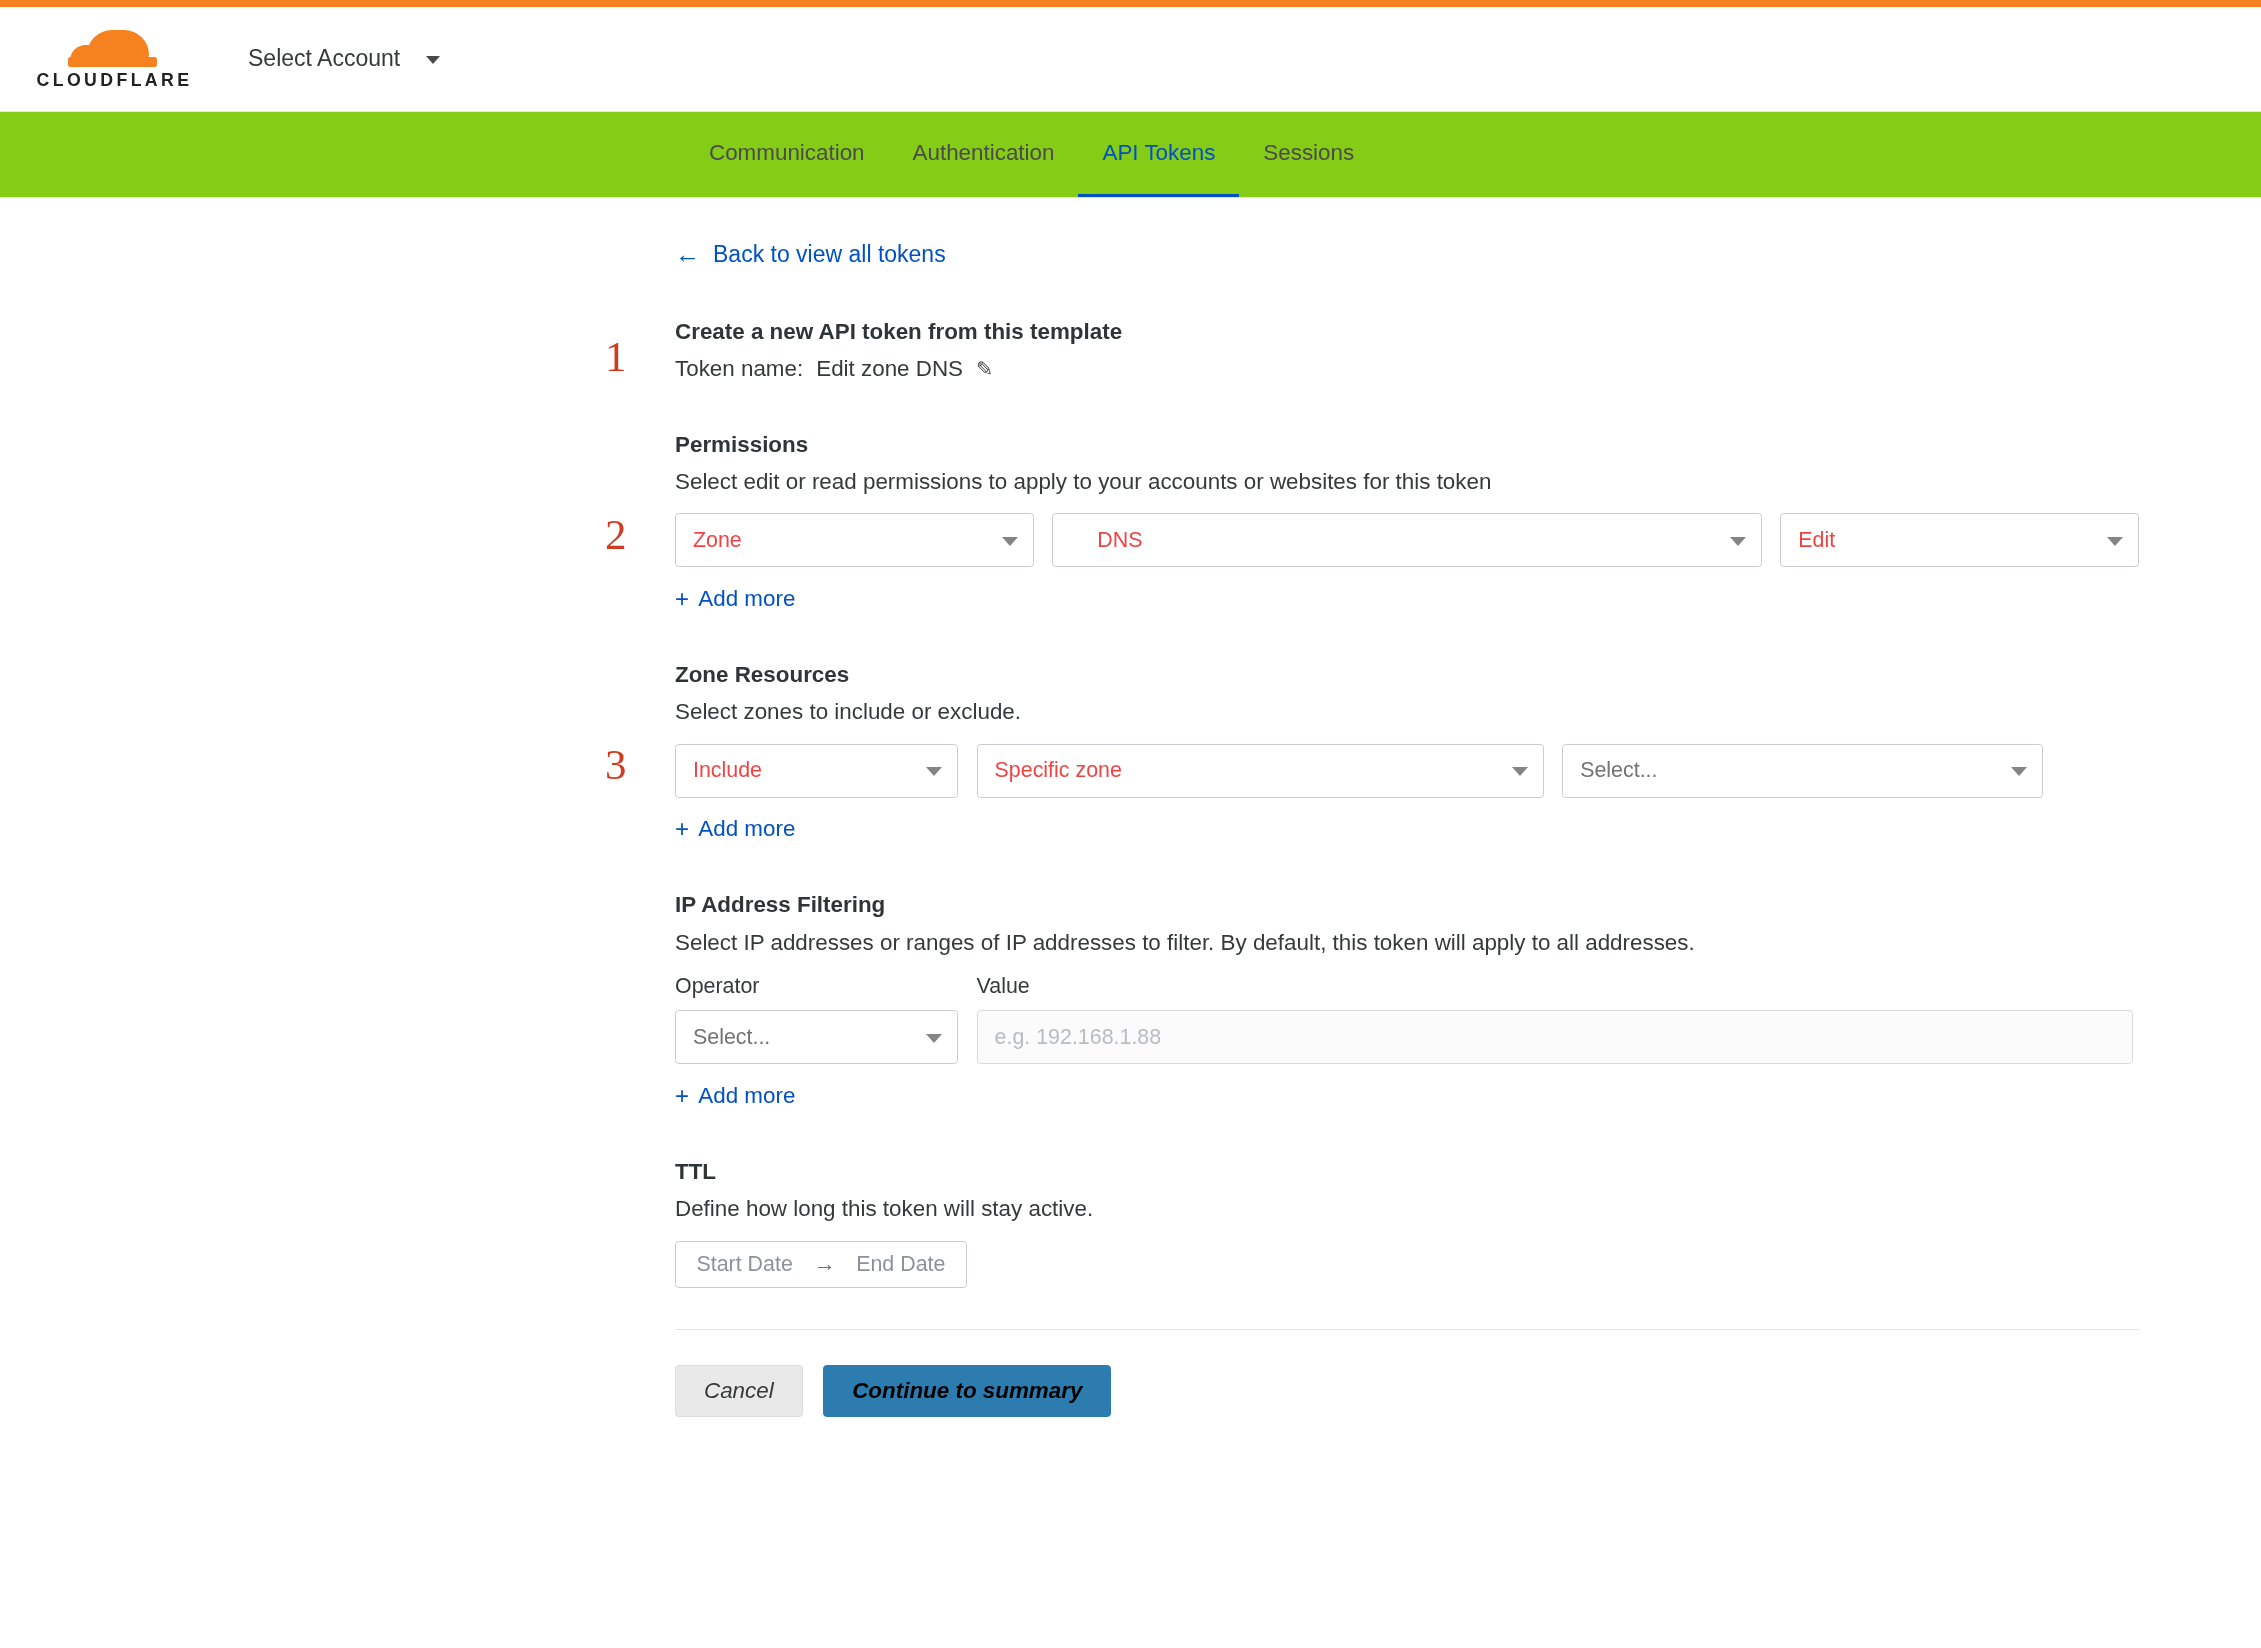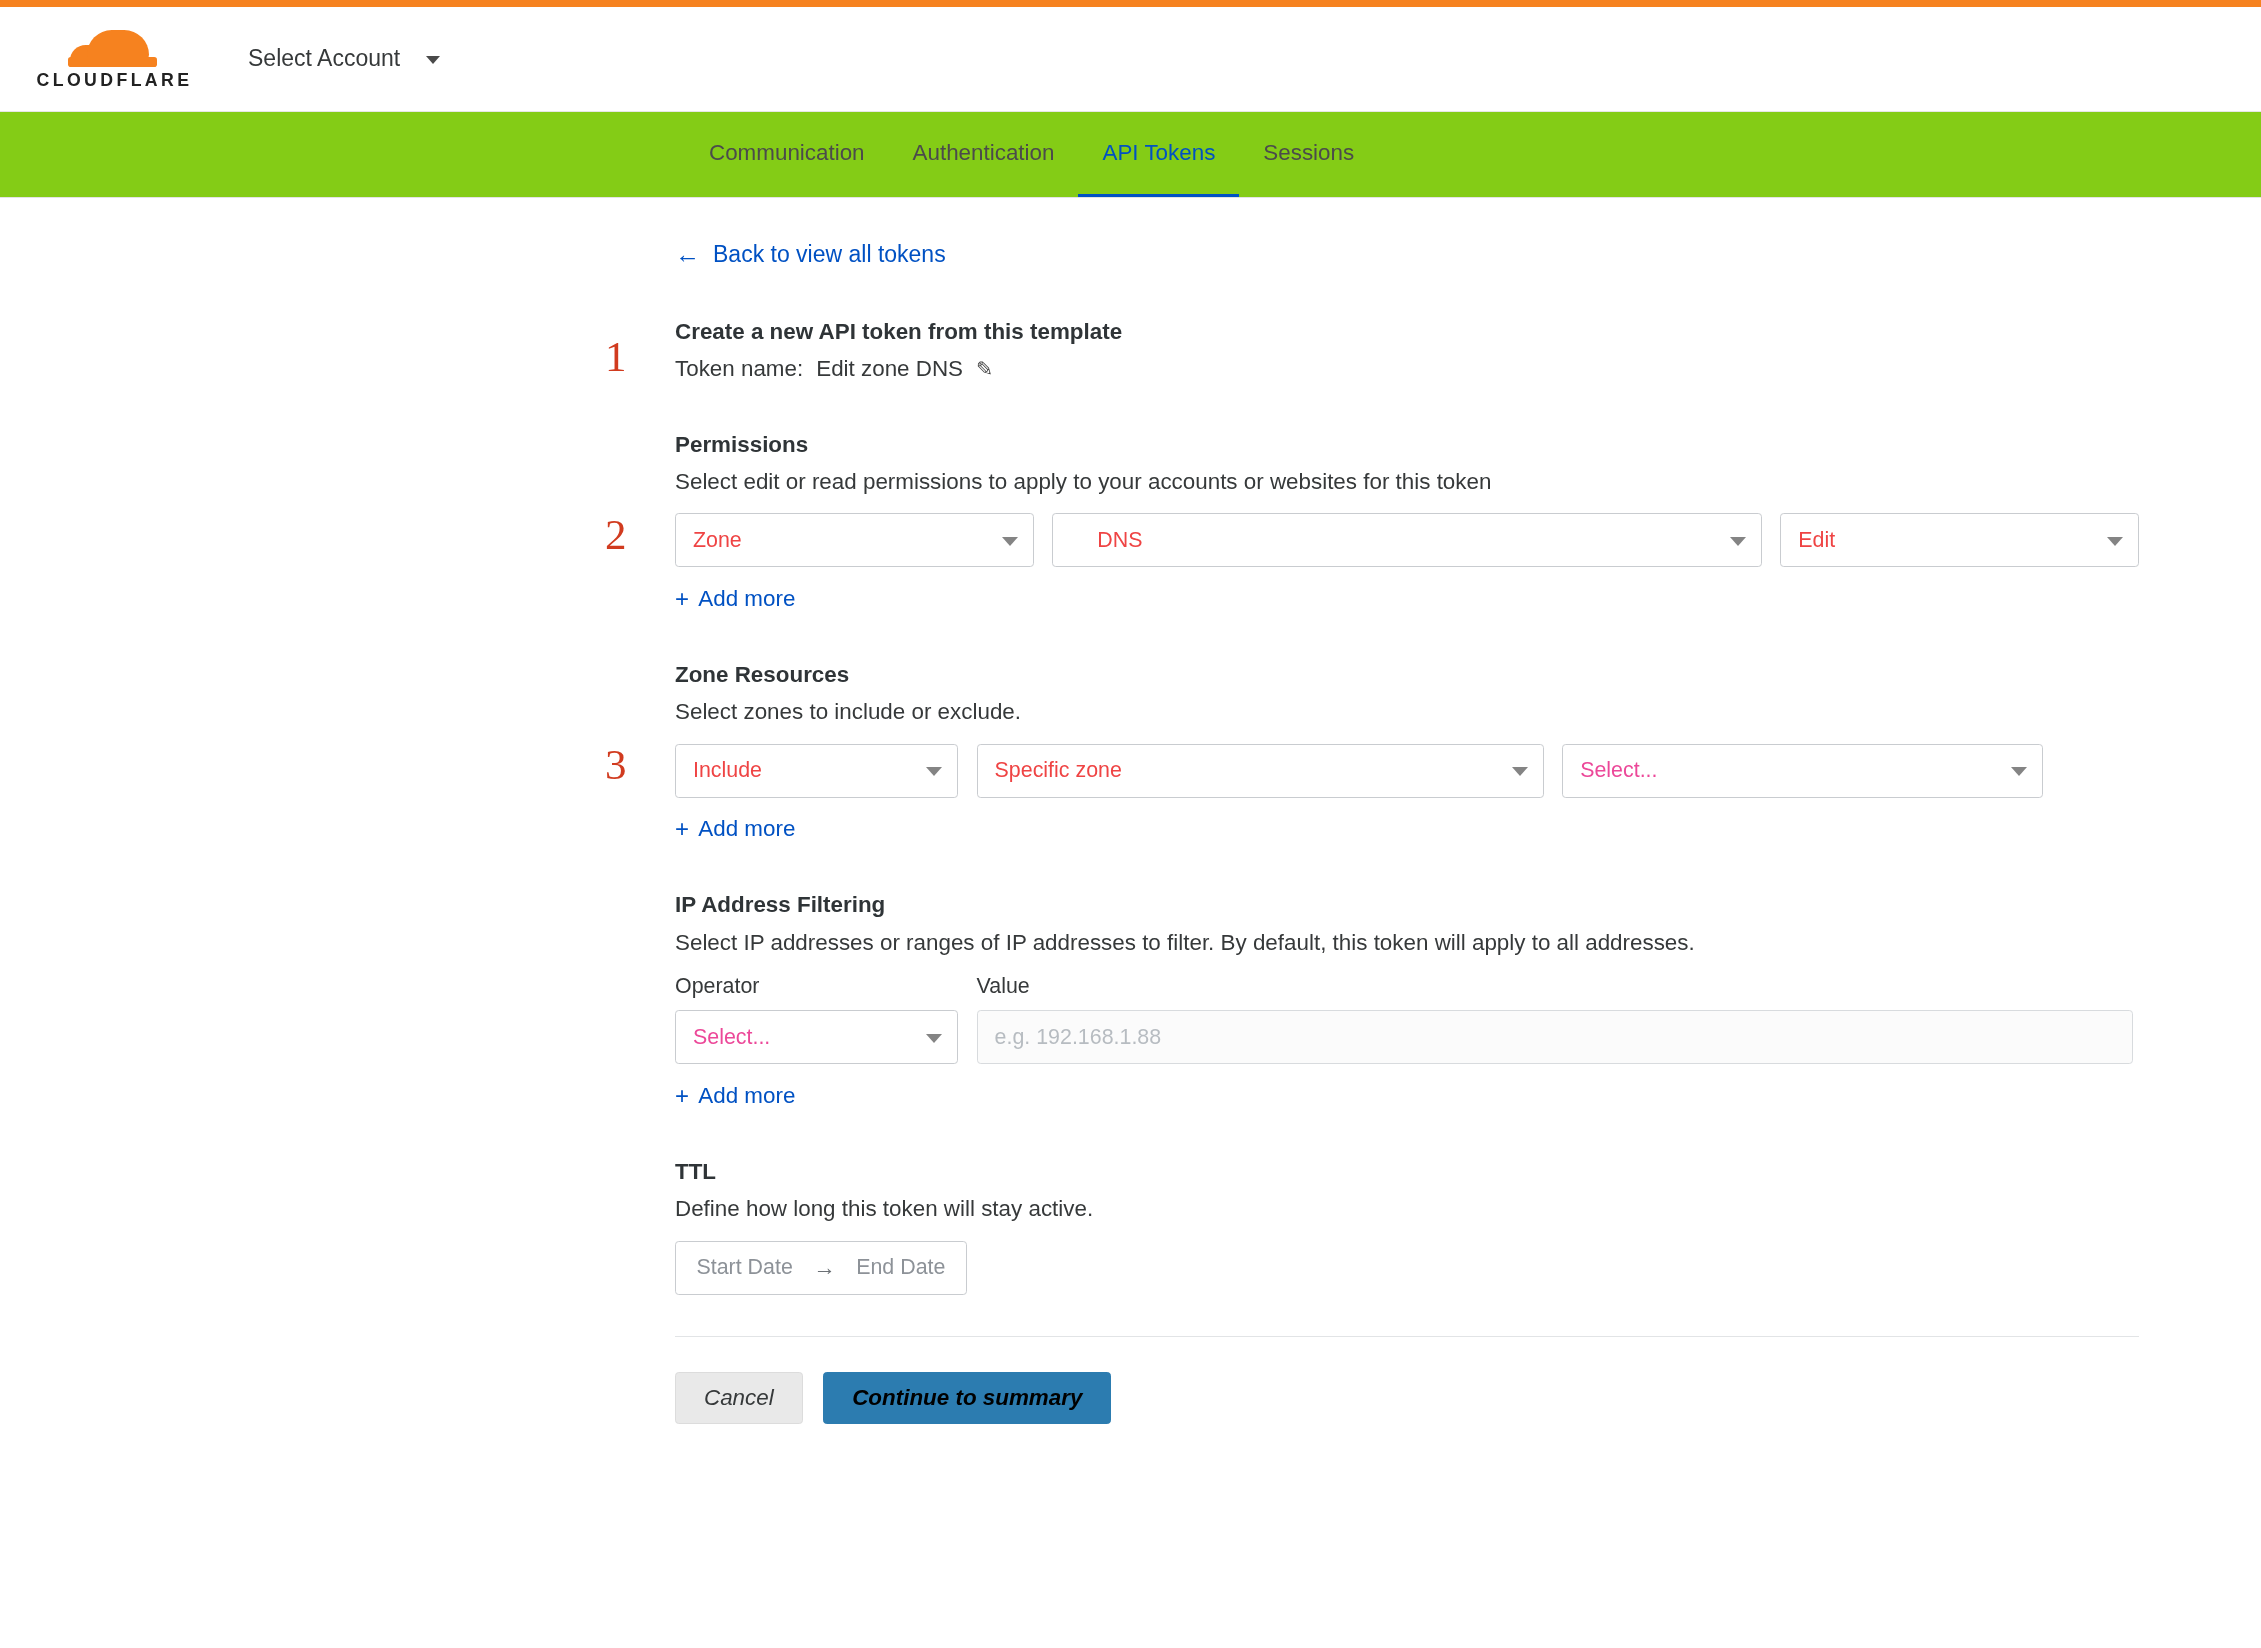--- a/index.html
+++ b/index.html
@@ -124,21 +124,21 @@
     border: 0.9px solid #c9ccd0;
     border-radius: 3.7px;
     background: #fff;
     display: flex;
     align-items: center;
     padding: 0 41px 0 17px;
     font-size: 21.4px;
     color: #ef4444;
     cursor: pointer;
   }
-  .select.placeholder { color: #ec4899; }
+  .select.placeholder { color: #737373; }
   .select .sc {
     position: absolute; right: 15px; top: 50%;
     margin-top: -3.7px;
     width: 0; height: 0;
     border-left: 8.4px solid transparent;
     border-right: 8.4px solid transparent;
     border-top: 9.3px solid #848484;
   }
 
   .add-more {
@@ -156,21 +156,21 @@
     background: #fbfbfb;
     display: flex; align-items: center;
     padding: 0 17px;
     font-size: 21.4px;
     color: #b7bcc1;
   }
 
   .date-range {
     display: inline-flex; align-items: center; gap: 20.5px;
     border: 0.9px solid #c9ccd0; border-radius: 3.7px;
-    height: 54px; padding: 0 20.5px;
+    height: 47px; padding: 0 20.5px;
     font-size: 21.4px; color: #8d9298;
     background: #fff; cursor: pointer;
   }
   .date-arrow { color: #6b7075; font-size: 22.4px; }
 
   .divider {
     border-top: 0.9px solid #e2e4e6;
     margin-top: 41px;
   }
 

